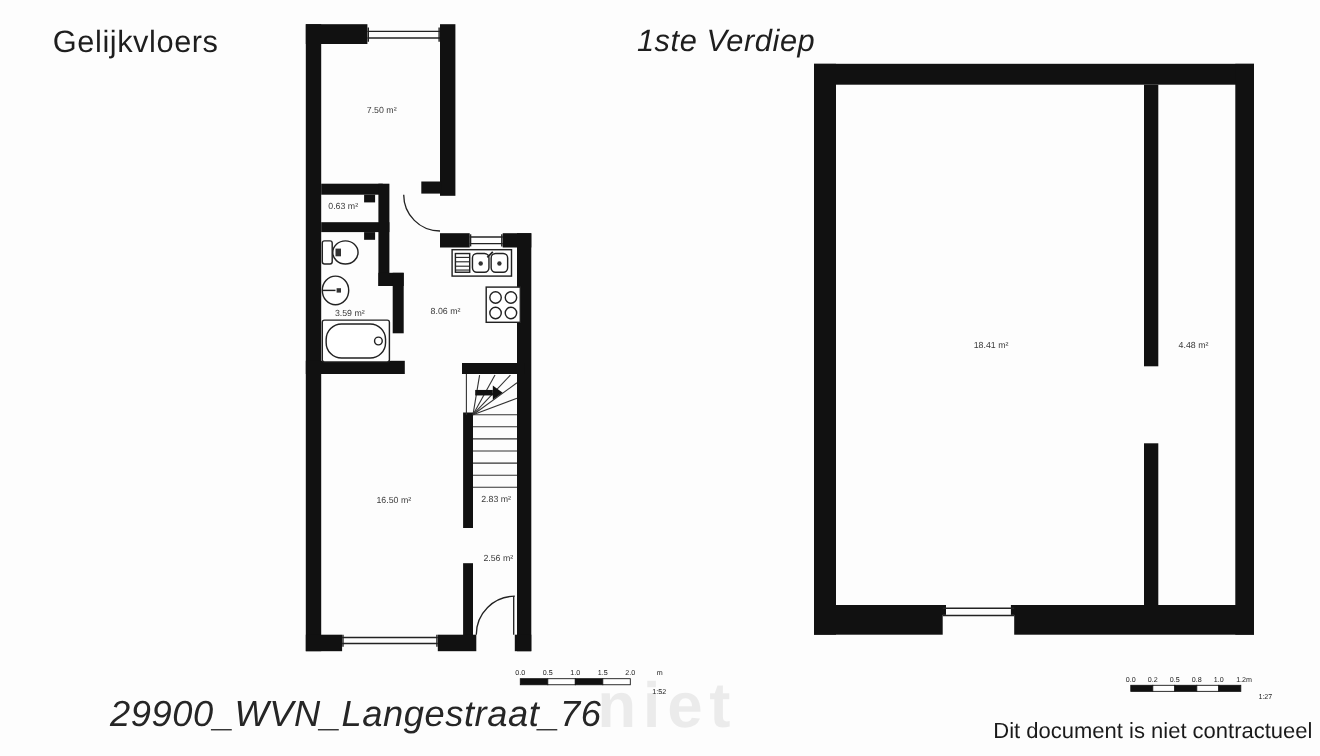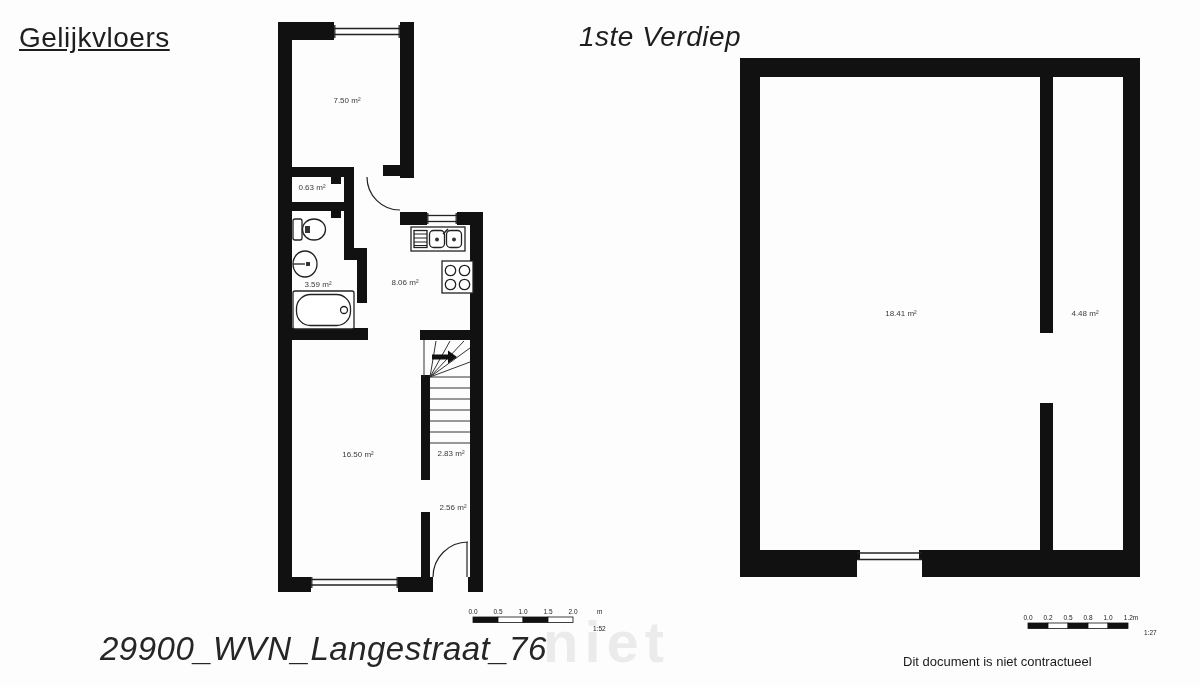--- a/index.html
+++ b/index.html
@@ -3,31 +3,31 @@
 <meta charset="utf-8">
 <style>
   html,body{margin:0;padding:0;}
   body{
     width:1200px;height:687px;position:relative;background:#fdfdfd;
     font-family:"Liberation Sans",sans-serif;overflow:hidden;
   }
   .abs{position:absolute;}
   .title{font-size:28px;font-weight:500;color:#1e1e1e;letter-spacing:.5px;}
   .filename{font-size:33px;font-weight:500;color:#262626;letter-spacing:.5px;font-style:italic;}
-  .disclaimer{font-size:13px;font-weight:500;color:#1a1a1a;}
+  .disclaimer{font-size:20px;font-weight:500;color:#1a1a1a;}
   .watermark{font-size:58px;font-weight:700;color:rgba(0,0,0,0.07);letter-spacing:6px;}
   svg text{font-family:"Liberation Sans",sans-serif;fill:#3b3b3b;}
   svg .arealbl{font-size:8px;}
   svg .scalelbl{font-size:6.5px;fill:#222;}
   svg .ratiolbl{font-size:6.5px;fill:#222;}
 </style>
 </head>
 <body>
 
-<div class="abs title" style="left:19px;top:22px;text-decoration:underline;">Gelijkvloers</div>
+<div class="abs title" style="left:48px;top:22px;">Gelijkvloers</div>
 <div class="abs title" style="left:579px;top:21px;font-style:italic;">1ste Verdiep</div>
 <div class="abs watermark" style="left:543px;top:608px;">niet</div>
 <div class="abs filename" style="left:100px;top:630px;">29900_WVN_Langestraat_76</div>
 <div class="abs disclaimer" style="left:903px;top:654px;">Dit document is niet contractueel</div>
 
 <svg class="abs" style="left:0;top:0;" width="1200" height="687" viewBox="0 0 1200 687">
 
   <g>
 
     <g fill="#111">

